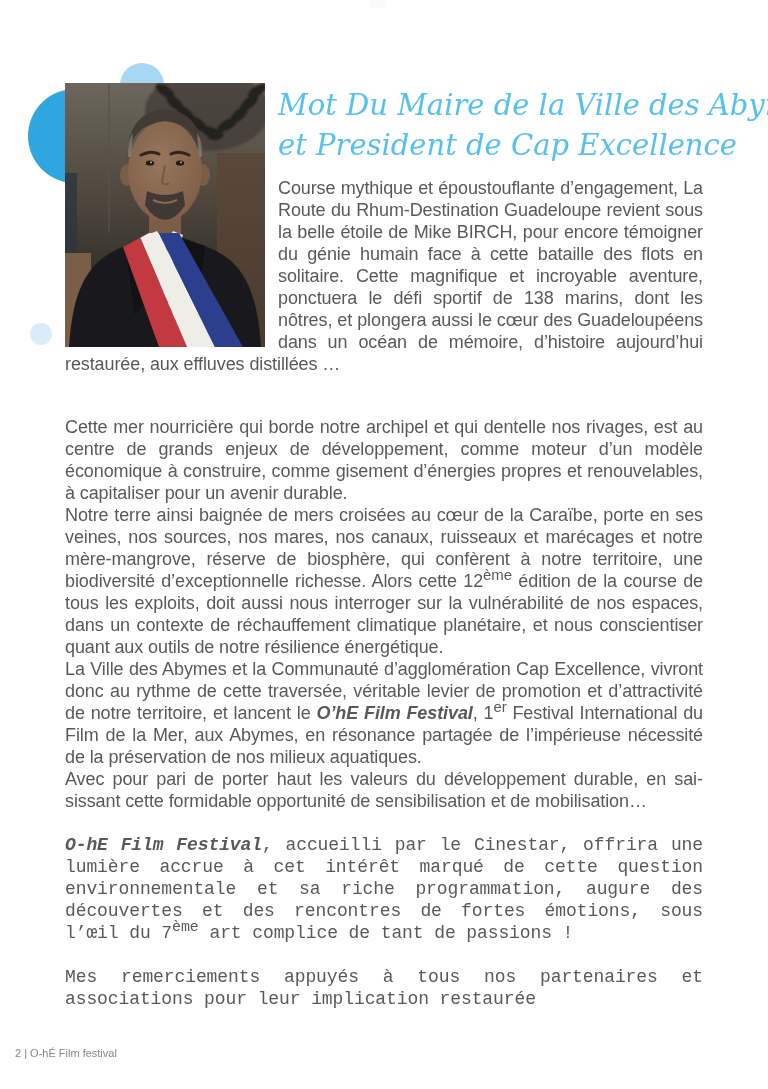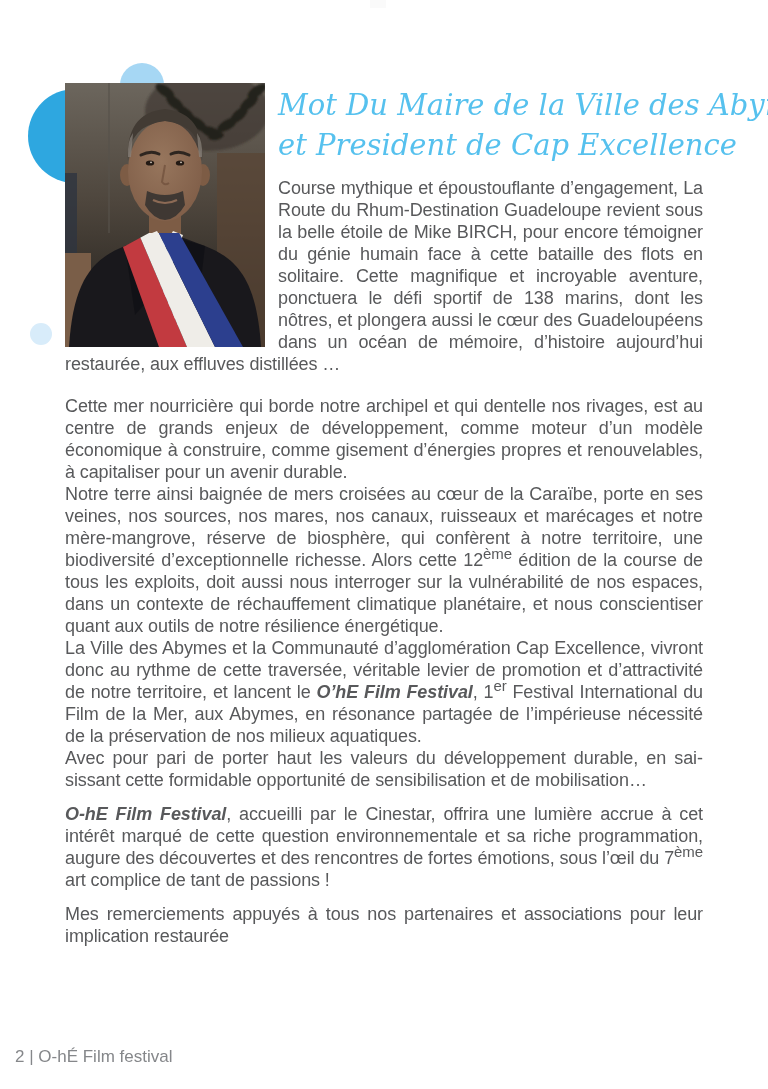--- a/index.html
+++ b/index.html
@@ -19,28 +19,28 @@
   }
   .photo-wrap svg{display:block;}
   h1.title{
     margin:0 0 12px 0;padding-top:2px;font-weight:normal;
     font-family:"DejaVu Serif",serif;font-style:italic;
     color:#56C1EE;font-size:29px;line-height:40px;letter-spacing:0px;
   }
   .title-line{display:block;white-space:nowrap;}
   p.body-p{margin:0;font-size:18px;line-height:22px;text-align:justify;
     letter-spacing:-0.1px;}
-  p.gap{margin-top:20px;}
-  p.gap-sm{margin-top:12px;}
+  p.gap{margin-top:41px;}
+  p.gap-sm{margin-top:22px;font-family:Liberation Mono, monospace;}
   .fest{font-weight:bold;font-style:italic;}
   sup{font-size:15px;line-height:0;vertical-align:super;}
   .signature{margin-top:12px;text-align:right;font-style:italic;
     color:#4A5586;font-size:19px;line-height:23px;}
   .footer{position:absolute;left:15px;top:1047px;color:#85878A;
-    font-size:17px;z-index:3;}
+    font-size:11px;z-index:3;}
 </style>
 </head>
 <body>
 
 <div class="page">
 
   <div class="decor circle-large"></div>
   <div class="decor circle-mid"></div>
   <div class="decor circle-small"></div>
   <div class="top-mark"></div>

